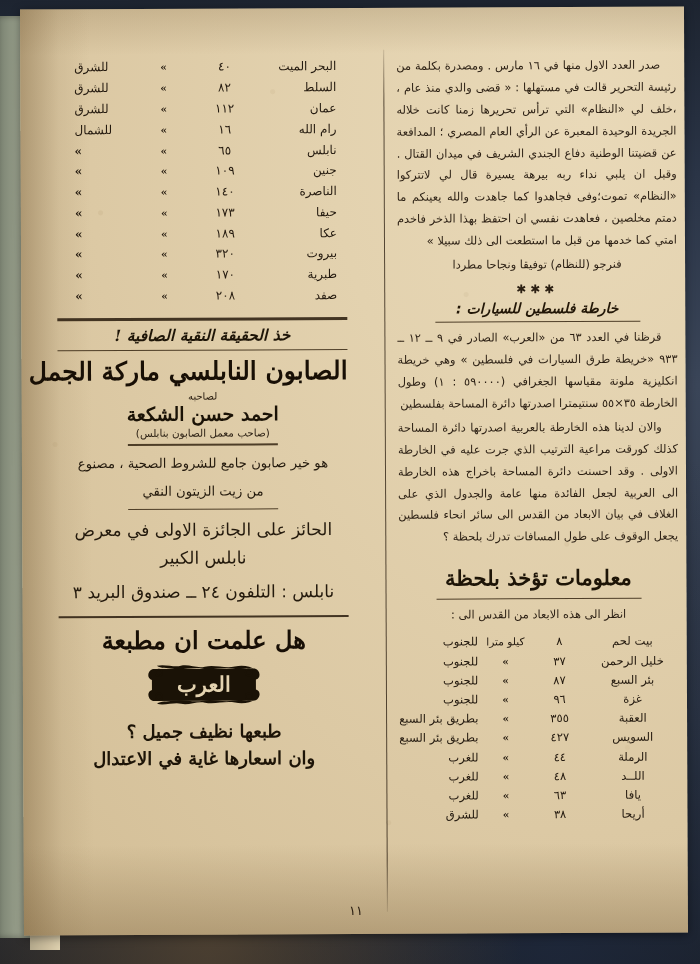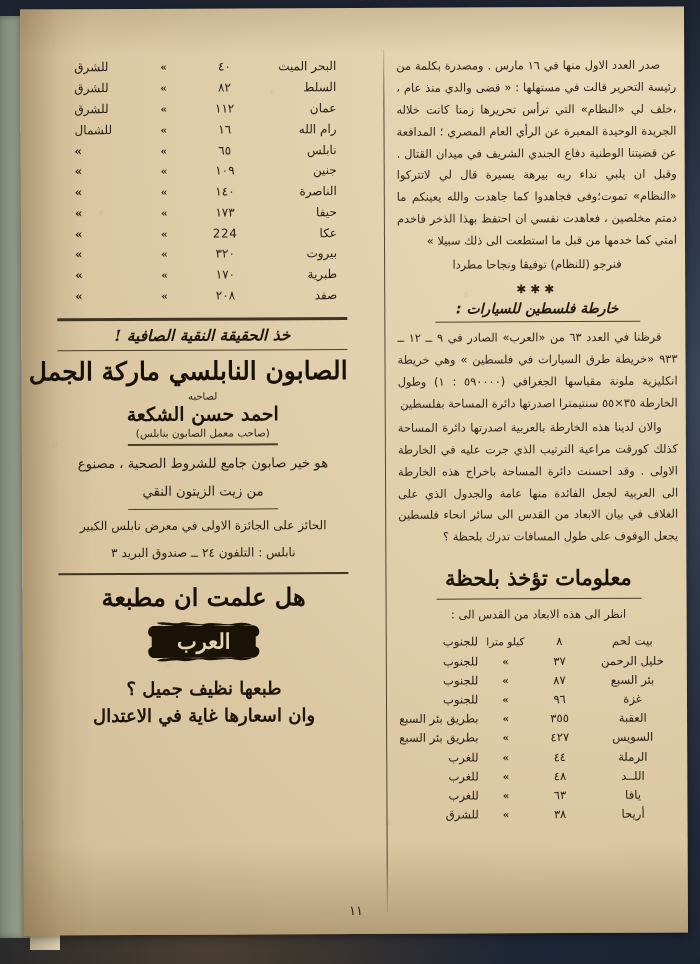--- a/index.html
+++ b/index.html
@@ -231,21 +231,21 @@
     font-size: 10.4px;
     color: #2c2013;
     margin: 1px 0 4px 0;
   }
   .ad-line {
     font-size: 13.2px;
     color: #241a0d;
     margin: 7px 0;
     line-height: 1.6;
   }
-  .ad-line.sm { font-size: 12px; }
+  .ad-line.sm { font-size: 17px; }
 
   
   .press-head {
     font-family: "DejaVu Serif", "Liberation Serif", serif;
     font-size: 24px;
     font-weight: bold;
     color: #180f05;
     text-align: center;
     margin: 8px 0 4px 0;
     white-space: nowrap;
@@ -432,21 +432,21 @@
               <td class="c-dir ditto">»</td>
             </tr>
             <tr>
               <td class="c-place">حيفا</td>
               <td class="c-val">١٧٣</td>
               <td class="c-unit ditto">»</td>
               <td class="c-dir ditto">»</td>
             </tr>
             <tr>
               <td class="c-place">عكا</td>
-              <td class="c-val">224</td>
+              <td class="c-val">١٨٩</td>
               <td class="c-unit ditto">»</td>
               <td class="c-dir ditto">»</td>
             </tr>
             <tr>
               <td class="c-place">بيروت</td>
               <td class="c-val">٣٢٠</td>
               <td class="c-unit ditto">»</td>
               <td class="c-dir ditto">»</td>
             </tr>
             <tr>

